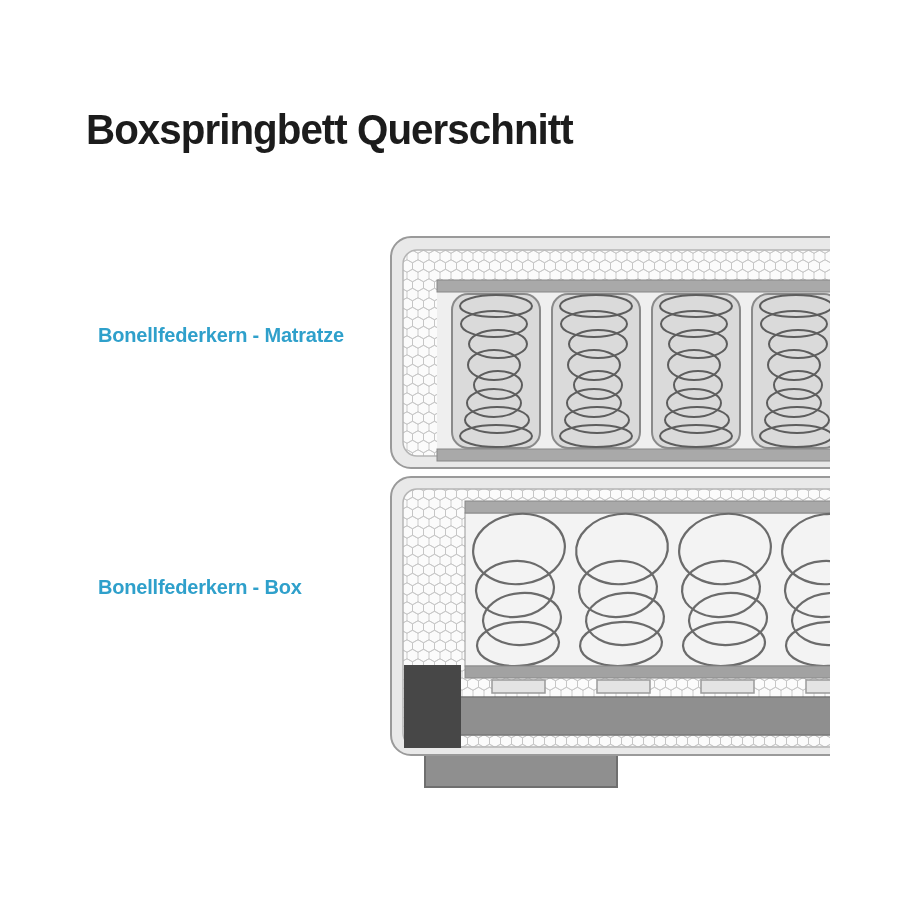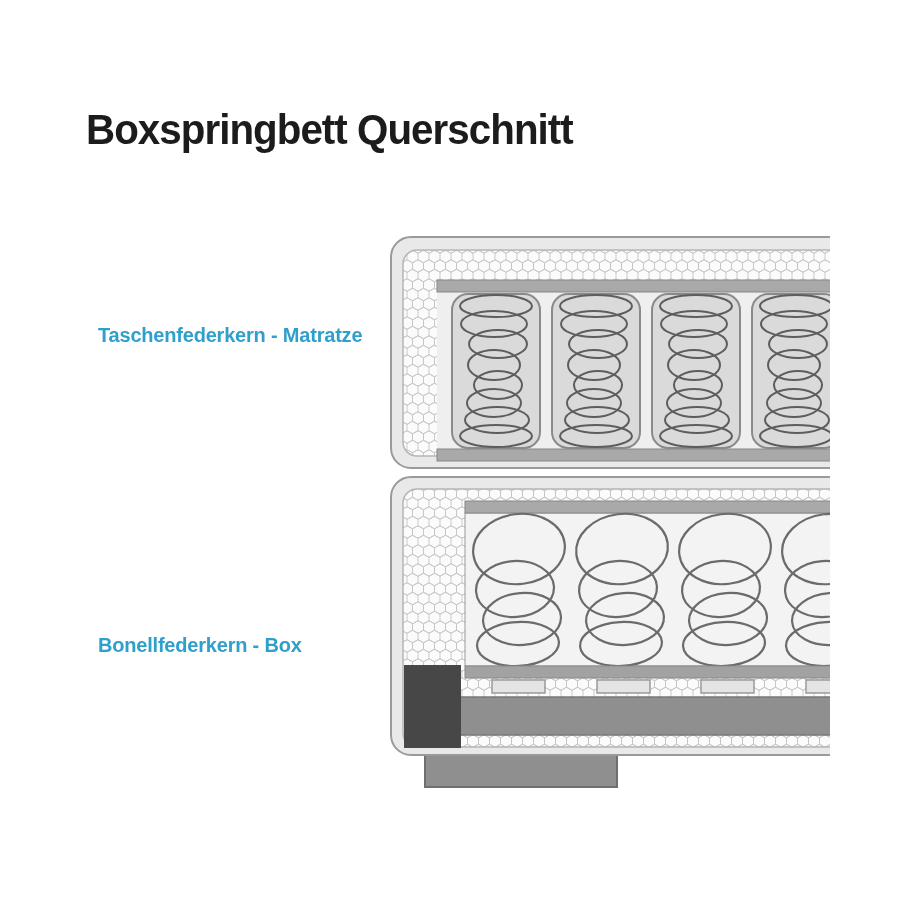--- a/index.html
+++ b/index.html
@@ -11,29 +11,29 @@
     position:absolute;left:86px;top:106px;margin:0;
     font-size:42px;font-weight:700;color:#1c1c1c;letter-spacing:-1px;
     transform:scaleX(0.96);transform-origin:left top;white-space:nowrap;
   }
   .part-label{
     position:absolute;left:98px;margin:0;
     font-size:20px;font-weight:700;color:#2fa0cb;letter-spacing:-0.2px;
     white-space:nowrap;
   }
   .label-mattress{top:324px;}
-  .label-box{top:634px;}
+  .label-box{top:576px;}
   .diagram-svg{position:absolute;left:0;top:0;}
 </style>
 </head>
 <body>
 
 <h1 class="page-title">Boxspringbett Querschnitt</h1>
 
-<p class="part-label label-mattress">Taschenfederkern - Matratze</p>
+<p class="part-label label-mattress">Bonellfederkern - Matratze</p>
 <p class="part-label label-box">Bonellfederkern - Box</p>
 
 <svg class="diagram-svg" width="920" height="920" viewBox="0 0 920 920">
   <defs>
     <path id="hx" d="M0,-6.3 L5.5,-3.2 L5.5,3.2 L0,6.3 L-5.5,3.2 L-5.5,-3.2 Z"></path>
     <pattern id="hexPat" width="11" height="19" patternUnits="userSpaceOnUse">
       <rect width="11" height="19" fill="#fbfbfb"></rect>
       <g fill="none" stroke="#c5c5c5" stroke-width="0.9">
         <use href="#hx" transform="translate(0,0)"></use>
         <use href="#hx" transform="translate(11,0)"></use>

